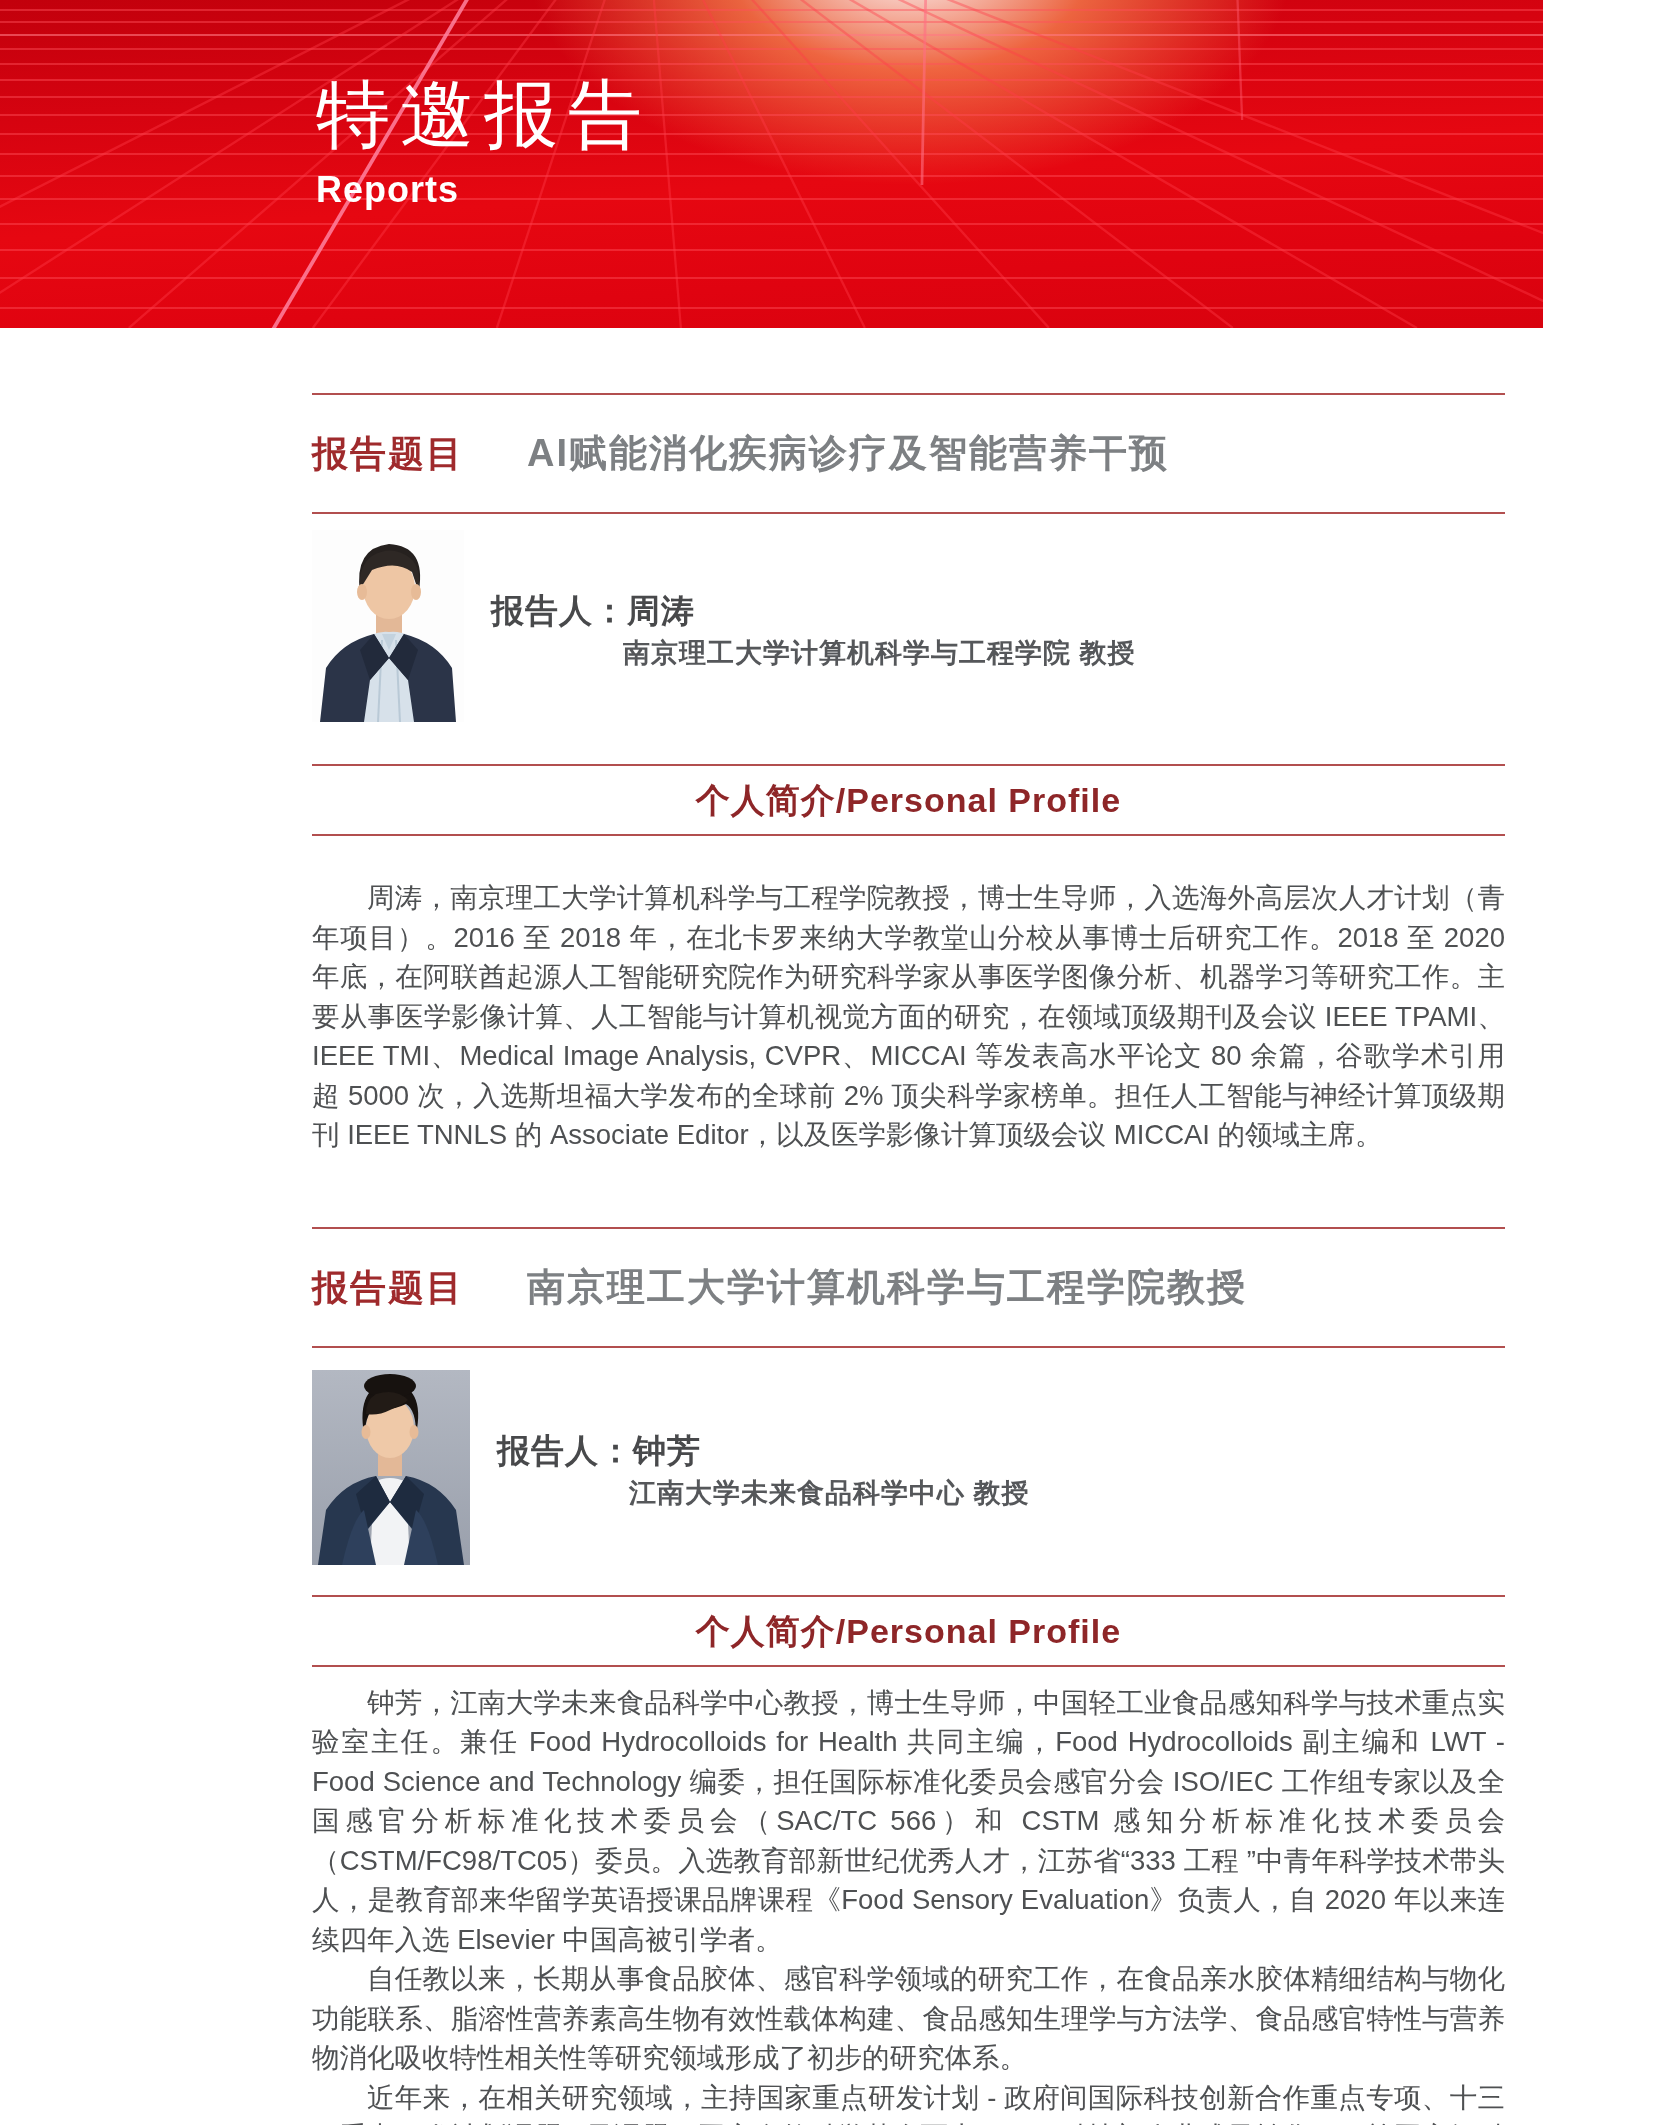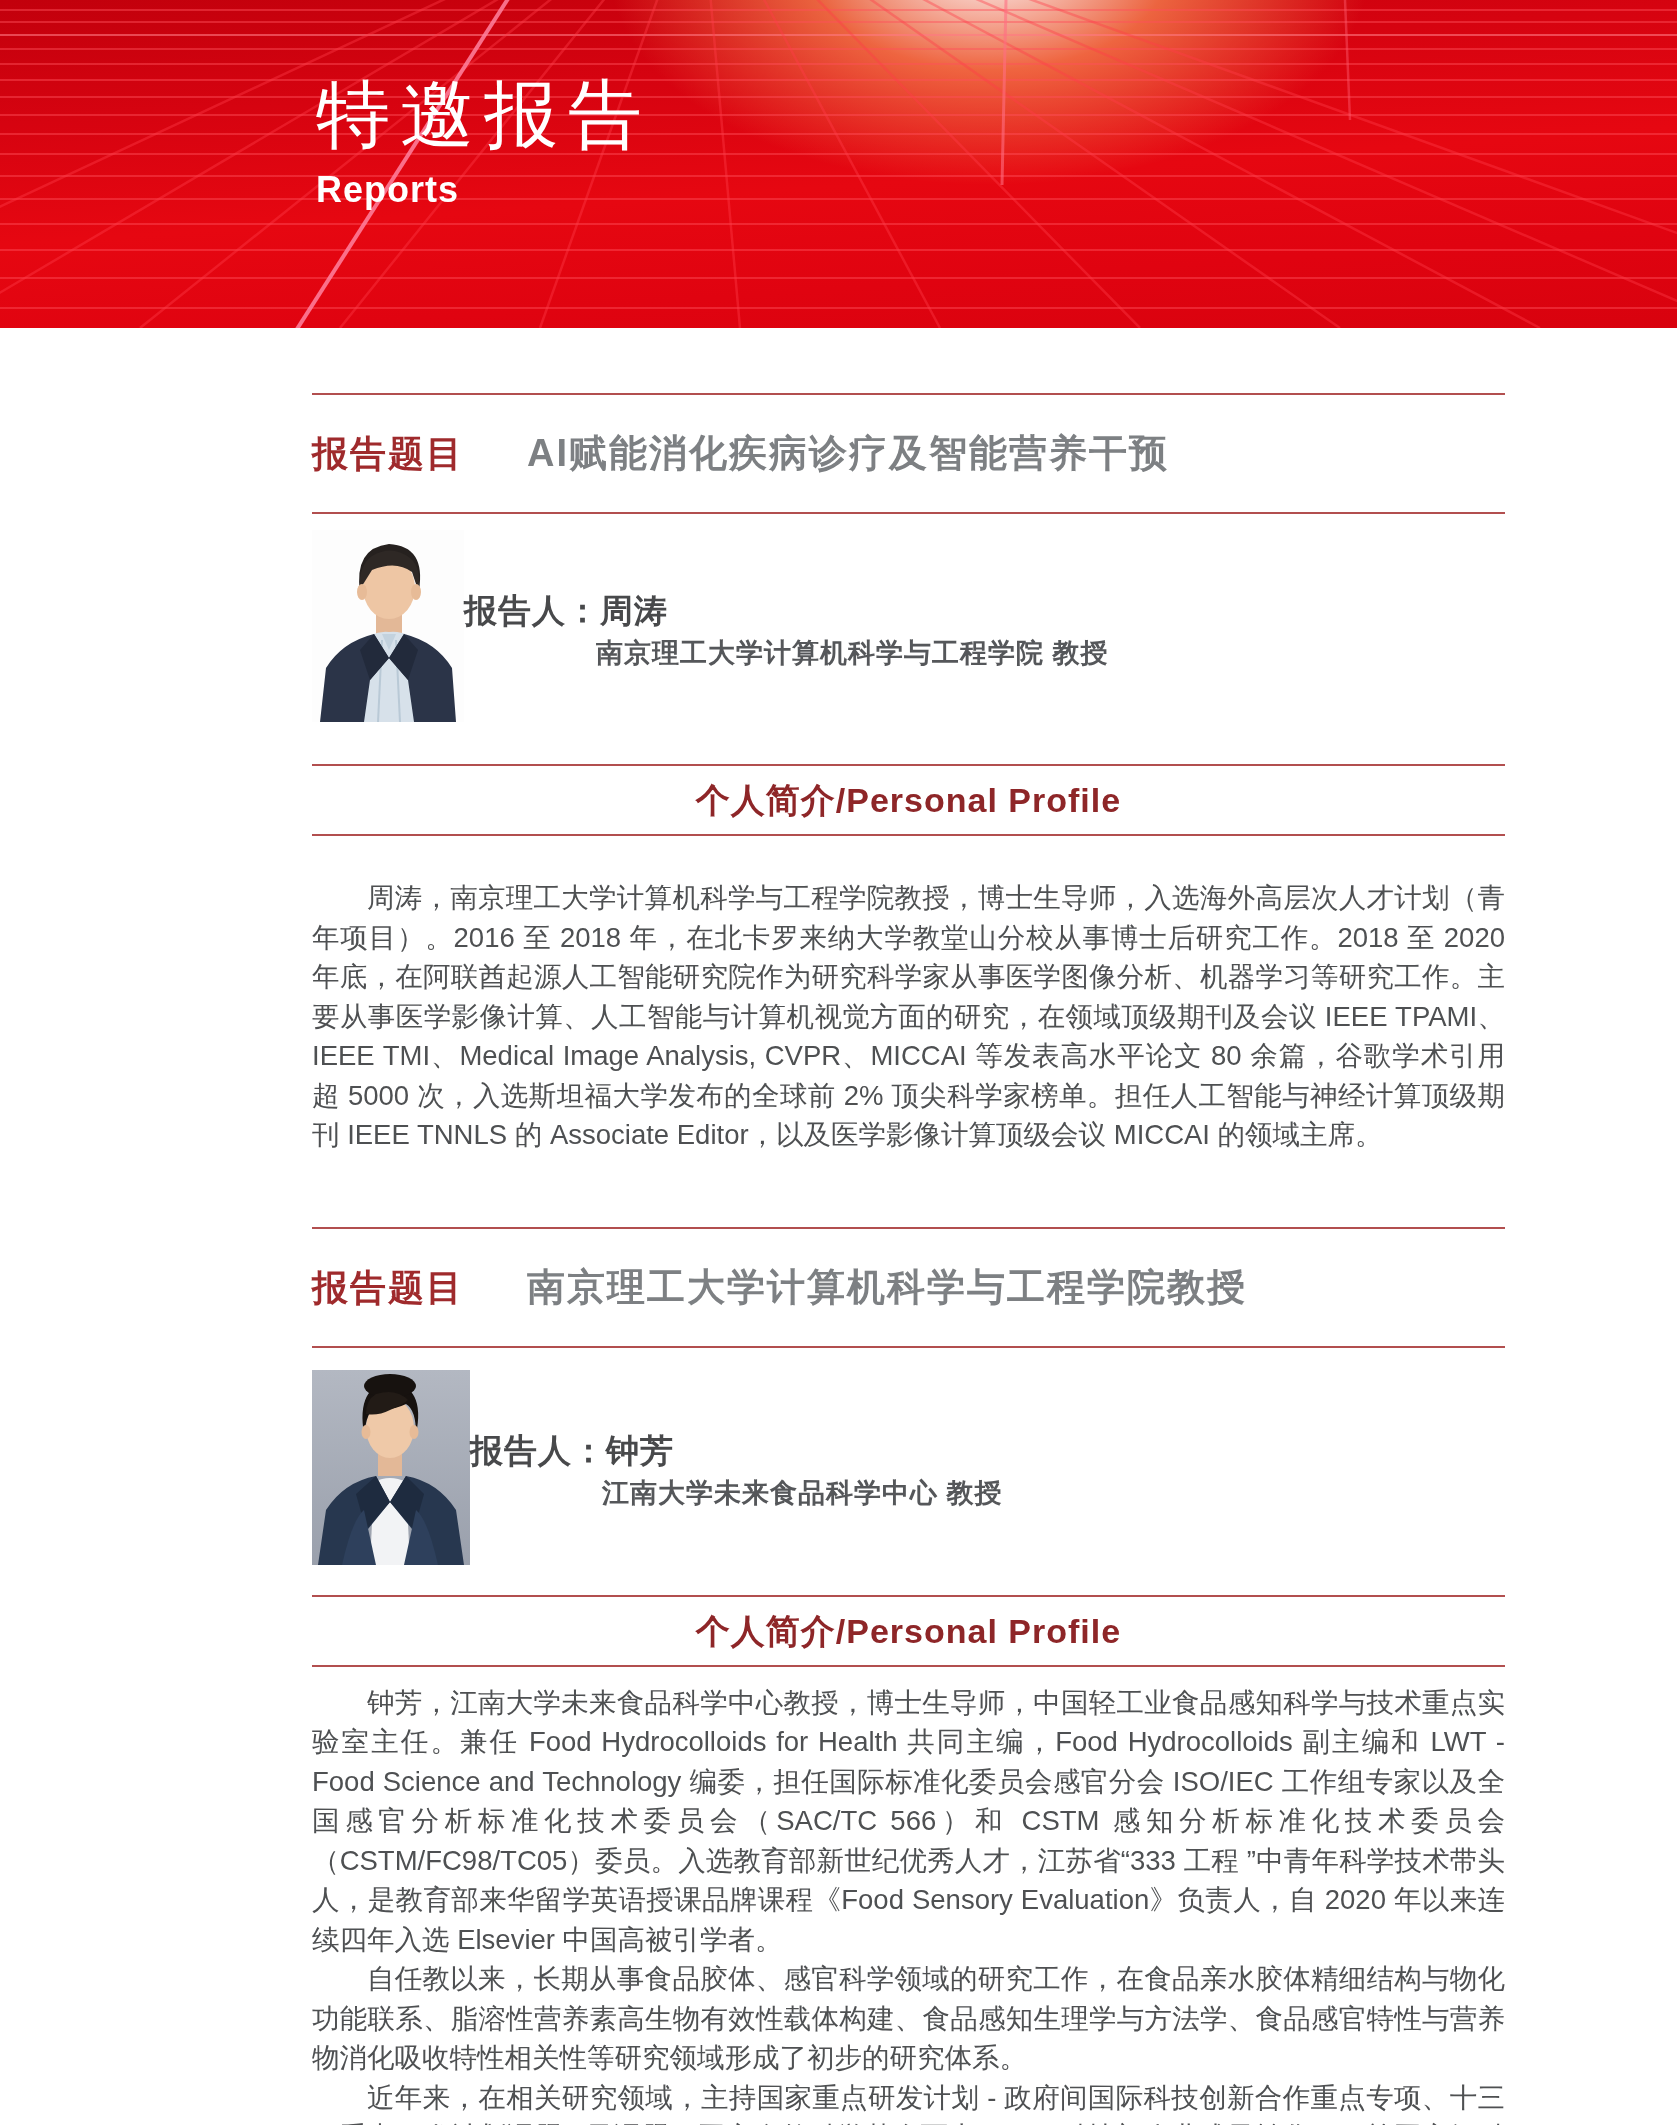--- a/index.html
+++ b/index.html
@@ -4,21 +4,21 @@
 <style>
   html,body{margin:0;padding:0;background:#ffffff;}
   body{
     width:1677px;height:2125px;position:relative;overflow:hidden;
     font-family:"Liberation Sans","DejaVu Sans",sans-serif;
     -webkit-font-smoothing:antialiased;
   }
 
   
   .banner{
-    position:relative;width:1677px;height:328px;overflow:hidden;
+    position:relative;width:1543px;height:328px;overflow:hidden;
     background:
       radial-gradient(ellipse 560px 320px at 59% -10%, rgba(255,255,255,.95) 0%, rgba(255,166,96,.6) 32%, rgba(255,70,40,0) 68%),
       linear-gradient(176deg,#c2000c 0%,#d60310 28%,#e60711 55%,#e00310 78%,#d8020e 100%);
   }
   .banner svg.grid{position:absolute;left:0;top:0;width:100%;height:100%;}
   .banner-text{position:absolute;left:316px;top:74px;color:#ffffff;}
   .banner-title-zh{
     font-size:74px;font-weight:300;letter-spacing:10px;line-height:1.1;
     color:#ffffff;
   }
@@ -45,21 +45,21 @@
     font-size:38px;font-weight:800;color:#7d8083;letter-spacing:2px;
     line-height:45px;
   }
 
   .speaker{display:flex;margin-top:16px;}
   .speaker.second{margin-top:22px;}
   .photo{flex:0 0 auto;width:152px;overflow:hidden;background:#fff;}
   .photo.p1{height:192px;}
   .photo.p2{height:195px;width:158px;}
   .photo svg{display:block;width:100%;height:100%;}
-  .speaker-text{padding-top:60px;}
+  .speaker-text{margin-left:27px;padding-top:60px;}
   .speaker-name-line{
     font-size:33px;font-weight:800;color:#48494b;line-height:42px;letter-spacing:1px;
   }
   .speaker-affiliation{
     font-size:27px;font-weight:700;color:#55575a;line-height:38px;
     padding-left:132px;margin-top:2px;letter-spacing:1px;
   }
 
   .profile-heading{
     border-top:2px solid #b24f4f;border-bottom:2px solid #b24f4f;

